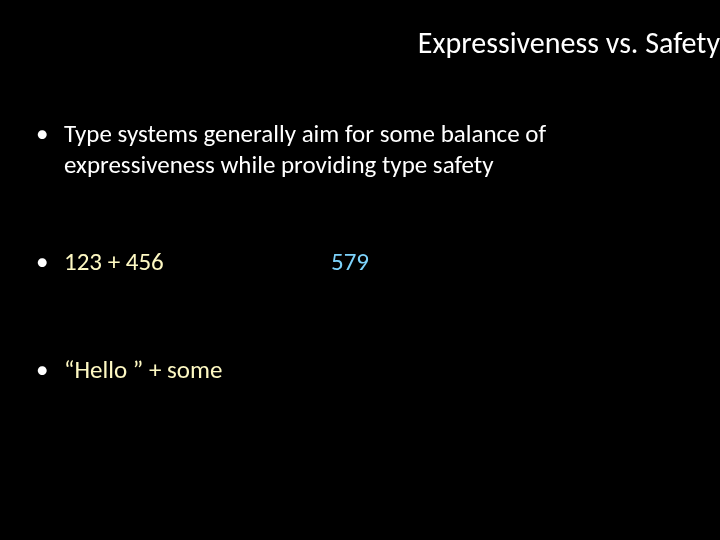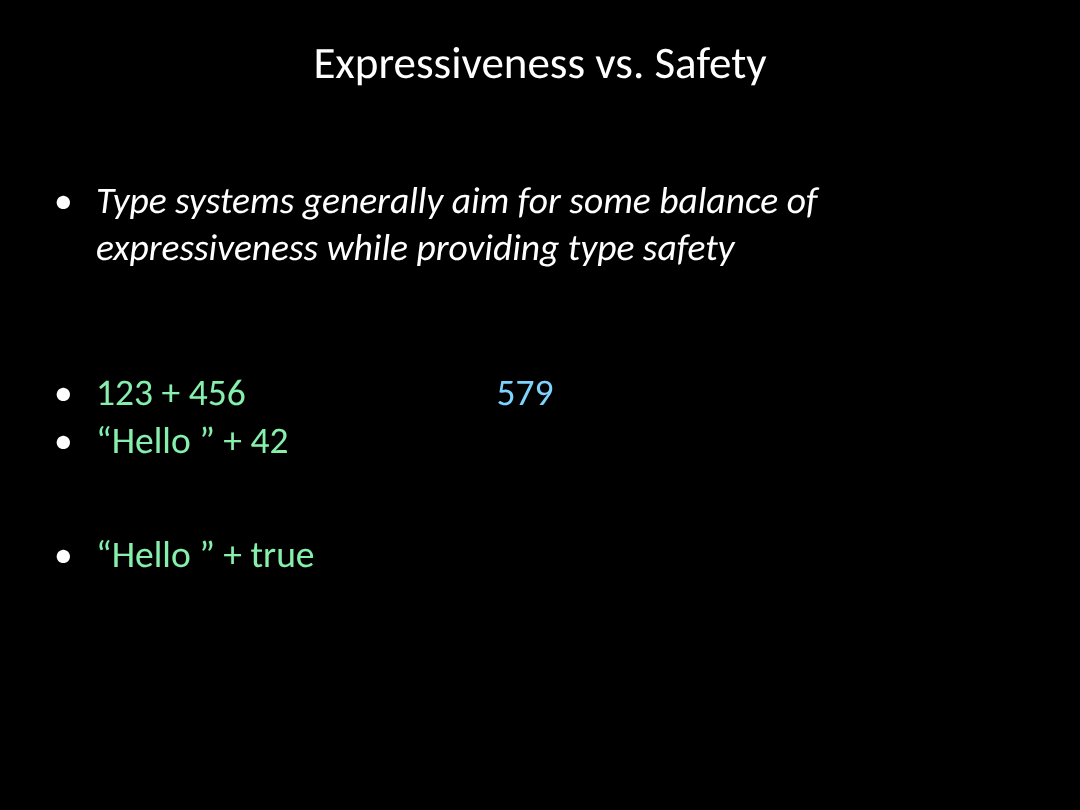--- a/index.html
+++ b/index.html
@@ -15,21 +15,21 @@
     width: 720px;
     height: 540px;
     position: relative;
     box-sizing: border-box;
   }
   .title {
     position: absolute;
     top: 24px;
     left: 0;
     right: 0;
-    text-align: center;
+    text-align: right;
     color: #ffffff;
     font-size: 30px;
     font-weight: 400;
   }
   .body-bullet {
     position: absolute;
     left: 36px;
     color: #ffffff;
     font-size: 25px;
     line-height: 1.25;
@@ -37,38 +37,37 @@
   .body-bullet .dot,
   .code-bullet .dot {
     display: inline-block;
     width: 28px;
     vertical-align: top;
   }
   .body-bullet .txt {
     display: inline-block;
     width: 610px;
     vertical-align: top;
-    font-style: italic;
   }
   .intro { top: 118px; }
   .code-row {
     position: absolute;
     left: 36px;
     width: 648px;
     font-size: 25px;
     line-height: 1.25;
   }
   .code-bullet {
     display: inline-block;
     color: #ffffff;
     width: 260px;
     vertical-align: top;
   }
   .code-bullet .code-txt {
-    color: #86efac;
+    color: #fef9c3;
   }
   .result {
     position: absolute;
     left: 295px;
     top: 0;
     color: #7dd3fc;
   }
   .row1 { top: 246px; }
   .row2 { top: 278px; }
   .row3 { top: 354px; }
@@ -85,25 +84,22 @@
   </div>
 
   <div class="code-row row1">
     <span class="code-bullet">
       <span class="dot">•</span><span class="code-txt">123 + 456</span>
     </span>
     <span class="result">579</span>
   </div>
 
   <div class="code-row row2">
-    <span class="code-bullet">
-      <span class="dot">•</span><span class="code-txt">“Hello ” + 42</span>
-    </span>
   </div>
 
   <div class="code-row row3">
     <span class="code-bullet">
-      <span class="dot">•</span><span class="code-txt">“Hello ” + true</span>
+      <span class="dot">•</span><span class="code-txt">“Hello ” + some</span>
     </span>
     <span class="result"></span>
   </div>
 
 </div>
 
 </body></html>

